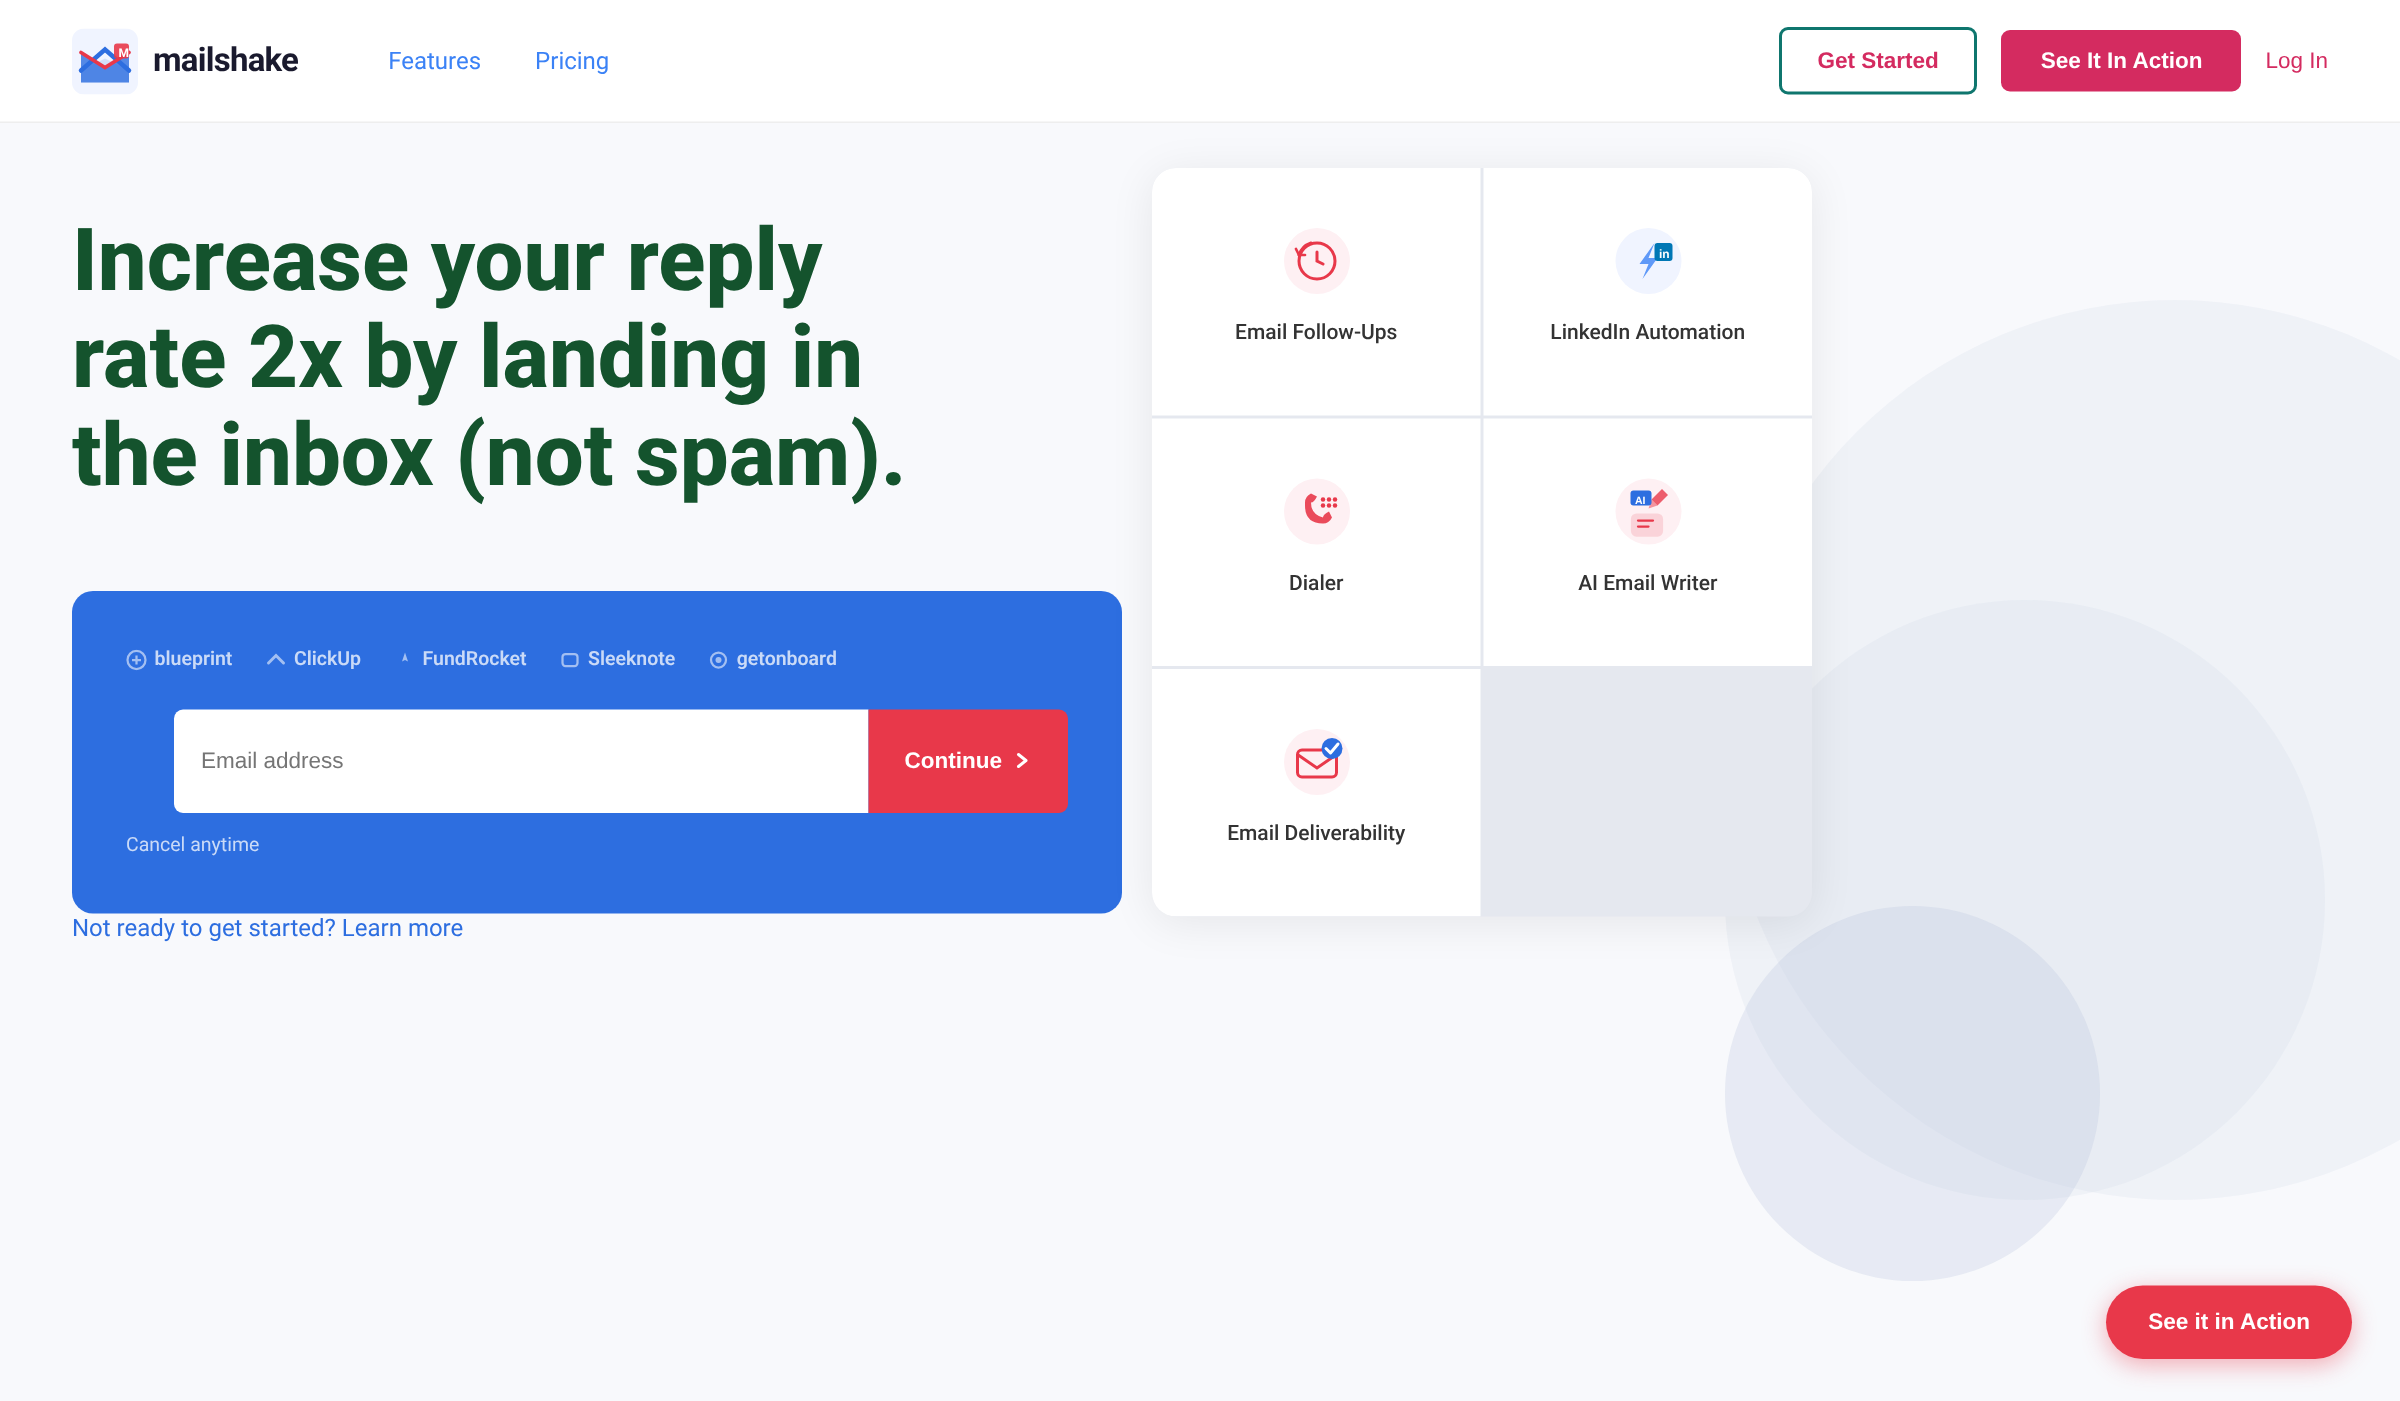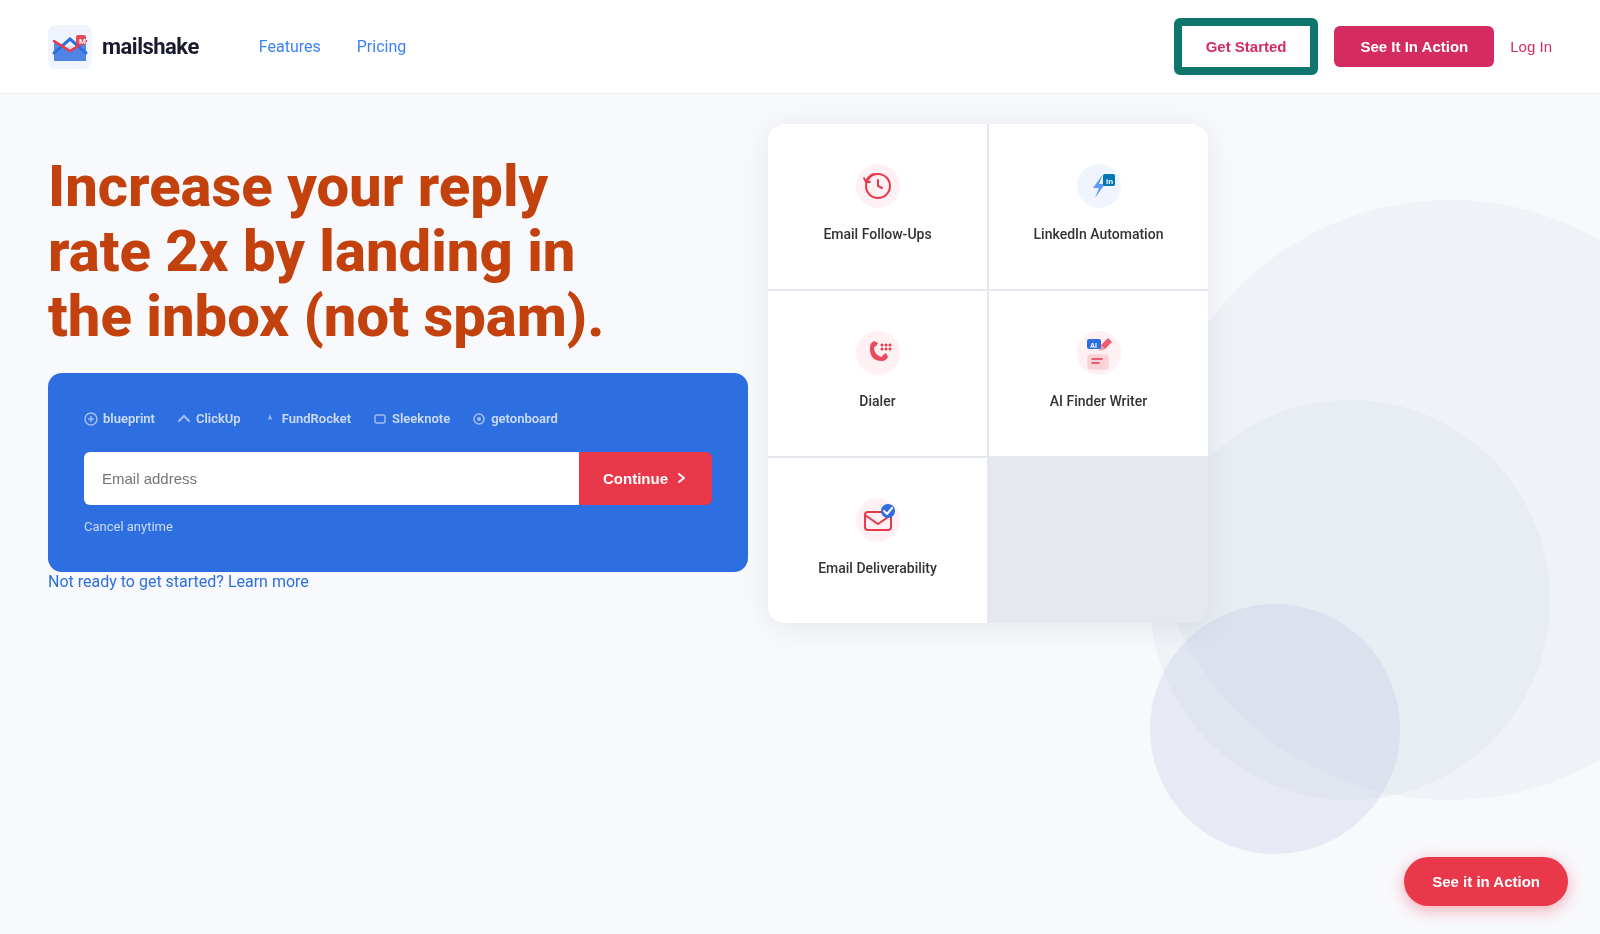--- a/index.html
+++ b/index.html
@@ -70,21 +70,21 @@
       cursor: pointer;
     }
     .nav-actions {
       margin-left: auto;
       display: flex;
       align-items: center;
       gap: 16px;
     }
     .btn-get-started {
       padding: 12px 24px;
-      border: 8px solid #0f766e;
+      border: 2px solid #0f766e;
       border-radius: 6px;
       background: #fff;
       color: #d42b60;
       font-size: 15px;
       font-weight: 600;
       cursor: pointer;
     }
     .btn-see-action {
       padding: 12px 26px;
       border: none;
@@ -115,24 +115,24 @@
 
     
     .left-panel {
       flex: 1;
       padding-top: 60px;
       max-width: 720px;
     }
     .hero-headline {
       font-size: 58px;
       font-weight: 800;
-      color: #c2410c;
+      color: #14532d;
       line-height: 1.12;
       max-width: 600px;
-      margin-bottom: 24px;
+      margin-bottom: 57px;
     }
 
     
     .cta-card {
       background: #2d6ee0;
       border-radius: 14px;
       padding: 38px 36px;
       max-width: 700px;
       color: #fff;
     }
@@ -162,26 +162,27 @@
     }
     .brand-logo svg { opacity: 0.8; }
 
     .email-form {
       display: flex;
       gap: 0;
       margin-bottom: 14px;
     }
     .email-input {
       flex: 1;
-      padding: 10px 18px;
+      padding: 26px 18px;
       border: none;
       border-radius: 6px 0 0 6px;
       font-size: 15px;
       color: #333;
       outline: none;
+      margin-left: 32px;
     }
     .btn-continue {
       padding: 18px 24px;
       background: #e8384a;
       color: #fff;
       font-size: 15px;
       font-weight: 700;
       border: none;
       border-radius: 0 6px 6px 0;
       cursor: pointer;
@@ -417,21 +418,21 @@
             <rect x="15" y="28" width="20" height="14" rx="3" fill="#e8384a" opacity="0.15" stroke="#e8384a" stroke-width="1.5"></rect>
             <path d="M19 32 L29 32 M19 36 L26 36" stroke="#e8384a" stroke-width="1.5" stroke-linecap="round"></path>
 
             <path d="M28 18 L35 11 L39 15 L32 22 Z" fill="#e8384a" opacity="0.8"></path>
             <path d="M28 18 L26 24 L32 22" fill="#e8384a" opacity="0.5"></path>
 
             <rect x="14" y="12" width="14" height="10" rx="2" fill="#2d6ee0"></rect>
             <text x="17" y="21" font-size="7" font-weight="bold" fill="white" font-family="sans-serif">AI</text>
           </svg>
         </div>
-        <span class="feature-label">AI Finder Writer</span>
+        <span class="feature-label">AI Email Writer</span>
       </div>
 
       <div class="feature-card">
         <div class="feature-icon">
           <svg width="52" height="52" viewBox="0 0 52 52" fill="none">
             <circle cx="26" cy="26" r="22" fill="#fef0f3"></circle>
 
             <rect x="13" y="18" width="26" height="18" rx="3" fill="none" stroke="#e8384a" stroke-width="2"></rect>
             <path d="M13 21 L26 30 L39 21" stroke="#e8384a" stroke-width="2" fill="none"></path>
 

